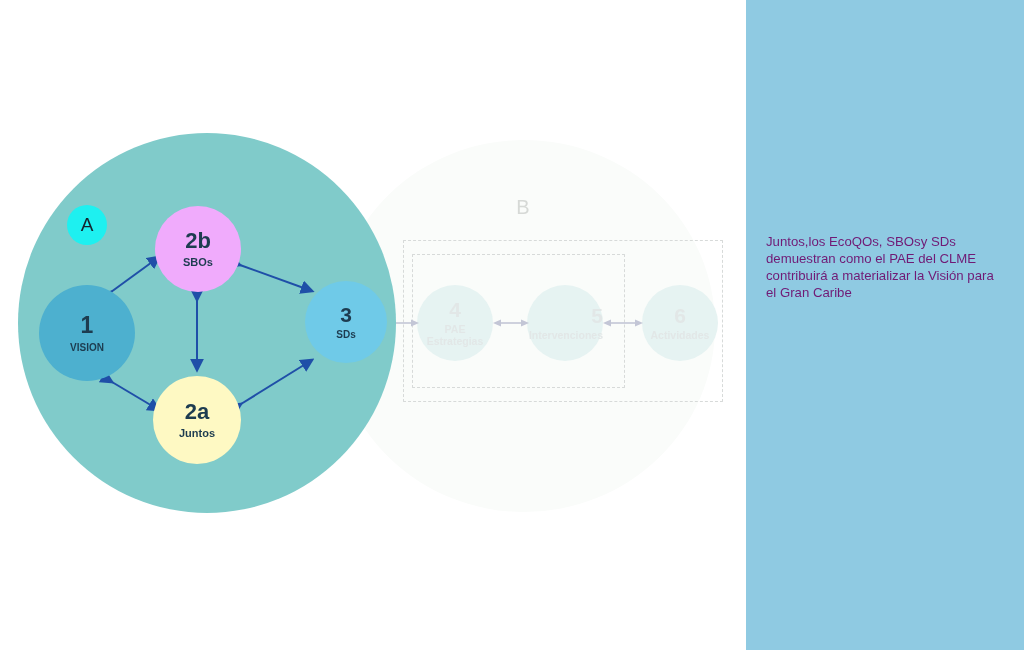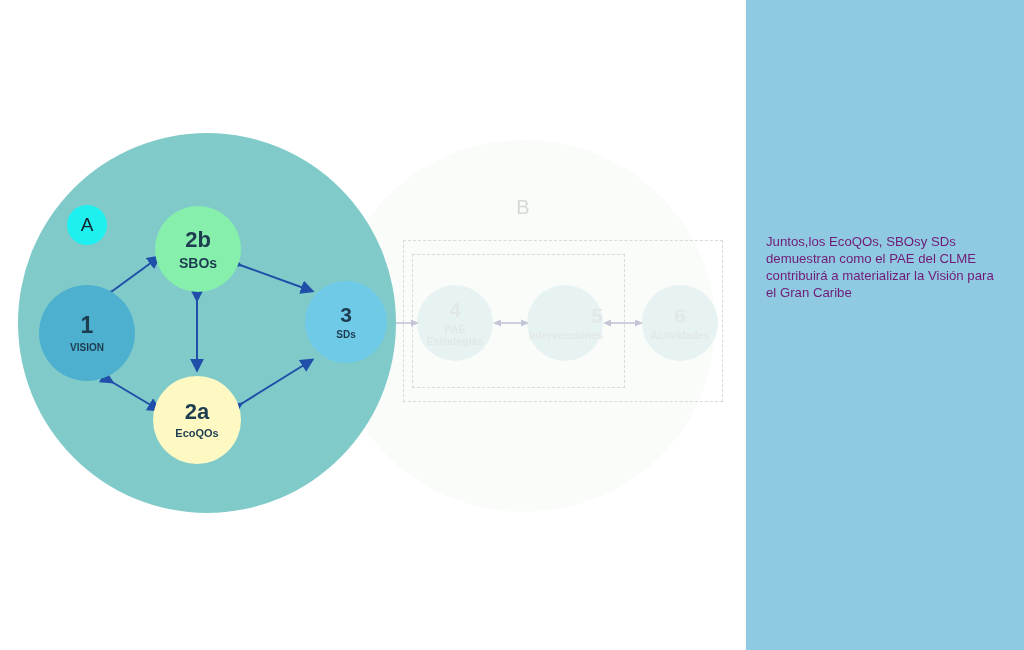--- a/index.html
+++ b/index.html
@@ -171,24 +171,24 @@
     left: 39px; top: 285px;
     width: 96px; height: 96px;
     background: #4db0cf;
   }
   .node.n1 .num { font-size: 23px; margin-bottom: 6px; }
   .node.n1 .lbl { font-size: 10px; }
 
   .node.n2b {
     left: 155px; top: 206px;
     width: 86px; height: 86px;
-    background: #86efac;
+    background: #f0abfc;
   }
   .node.n2b .num { font-size: 22px; margin-bottom: 5px; }
-  .node.n2b .lbl { font-size: 14px; }
+  .node.n2b .lbl { font-size: 11px; }
 
   .node.n2a {
     left: 153px; top: 376px;
     width: 88px; height: 88px;
     background: #fef9c3;
   }
   .node.n2a .num { font-size: 22px; margin-bottom: 5px; }
   .node.n2a .lbl { font-size: 11px; }
 
   .node.n3 {
@@ -284,21 +284,21 @@
     <div class="lbl">VISION</div>
   </div>
 
   <div class="node n2b">
     <div class="num">2b</div>
     <div class="lbl">SBOs</div>
   </div>
 
   <div class="node n2a">
     <div class="num">2a</div>
-    <div class="lbl">EcoQOs</div>
+    <div class="lbl">Juntos</div>
   </div>
 
   <div class="node n3">
     <div class="num">3</div>
     <div class="lbl">SDs</div>
   </div>
 
   <div class="side-panel">
     <div class="side-panel-text">Juntos,los EcoQOs, SBOsy SDs demuestran como el PAE del CLME contribuirá a materializar la Visión para el Gran Caribe</div>
   </div>

